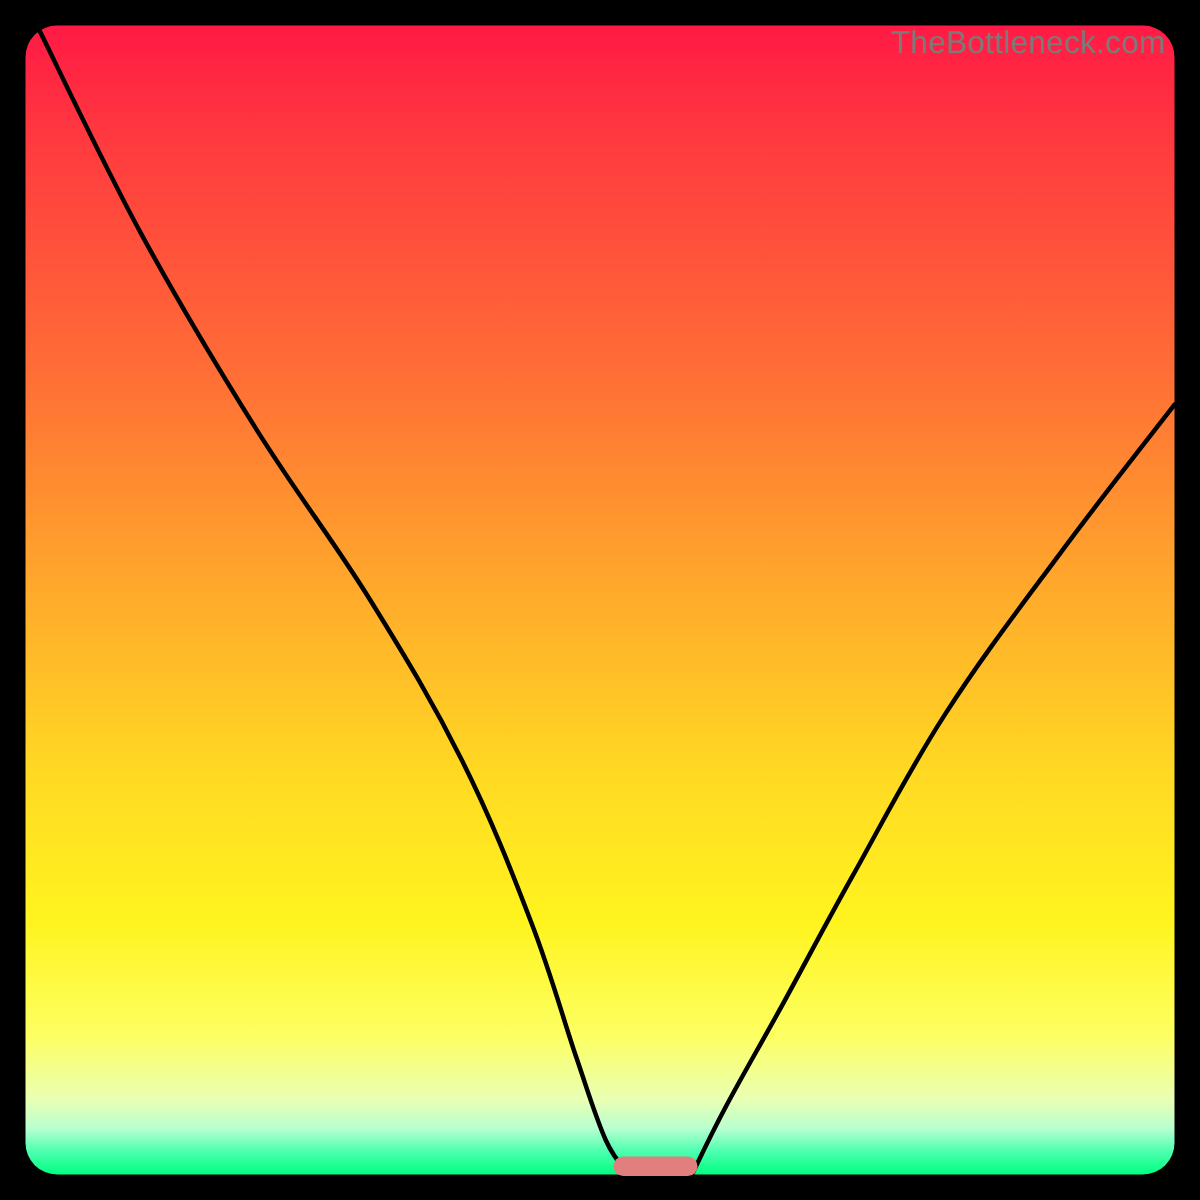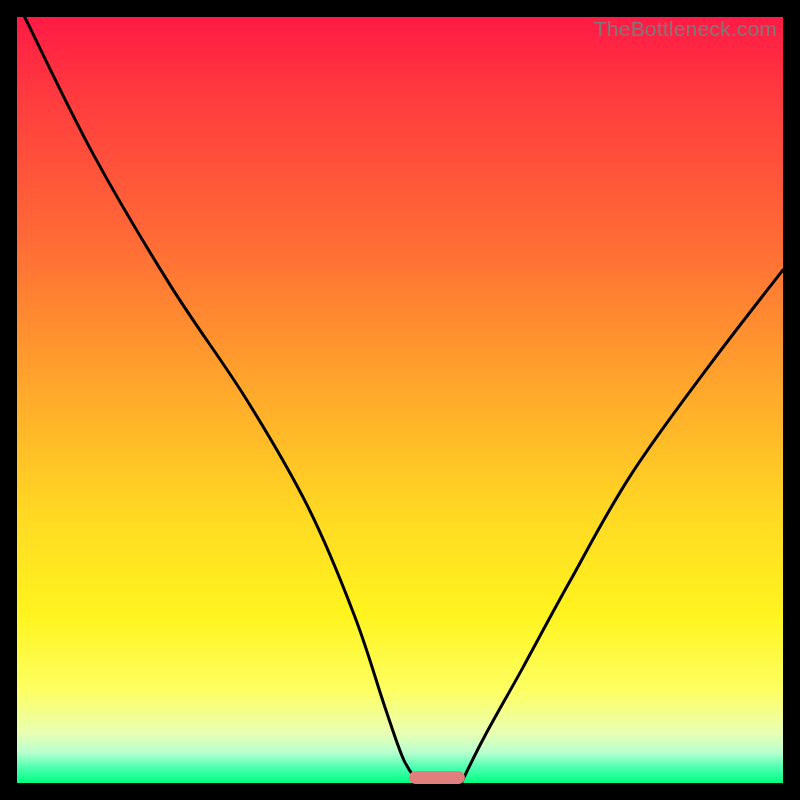--- a/index.html
+++ b/index.html
@@ -31,20 +31,21 @@
       #ff6d36 30%,
       #ffa62c 48%,
       #ffd923 65%,
       #fff41f 78%,
       #fdff63 88%,
       #e9ffb4 93.5%,
       #b8ffd0 96%,
       #4dffb0 98%,
       #00ff80 100%
     );
+    border-radius: 21px;
   }
   .watermark {
     position: absolute;
     top: 0px;
     right: 6px;
     color: #7b7b7b;
     font-size: 21px;
     font-weight: 400;
     letter-spacing: 0.2px;
     user-select: none;

